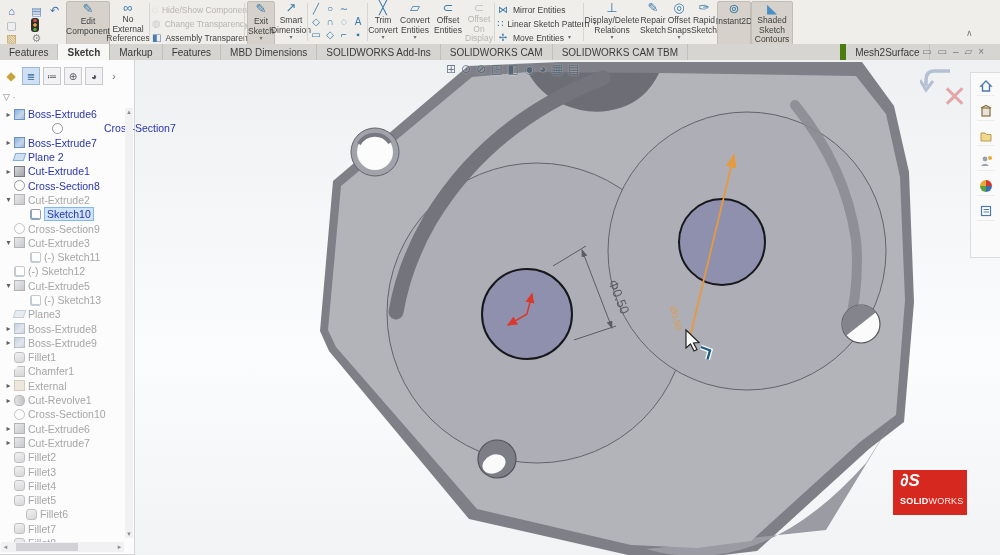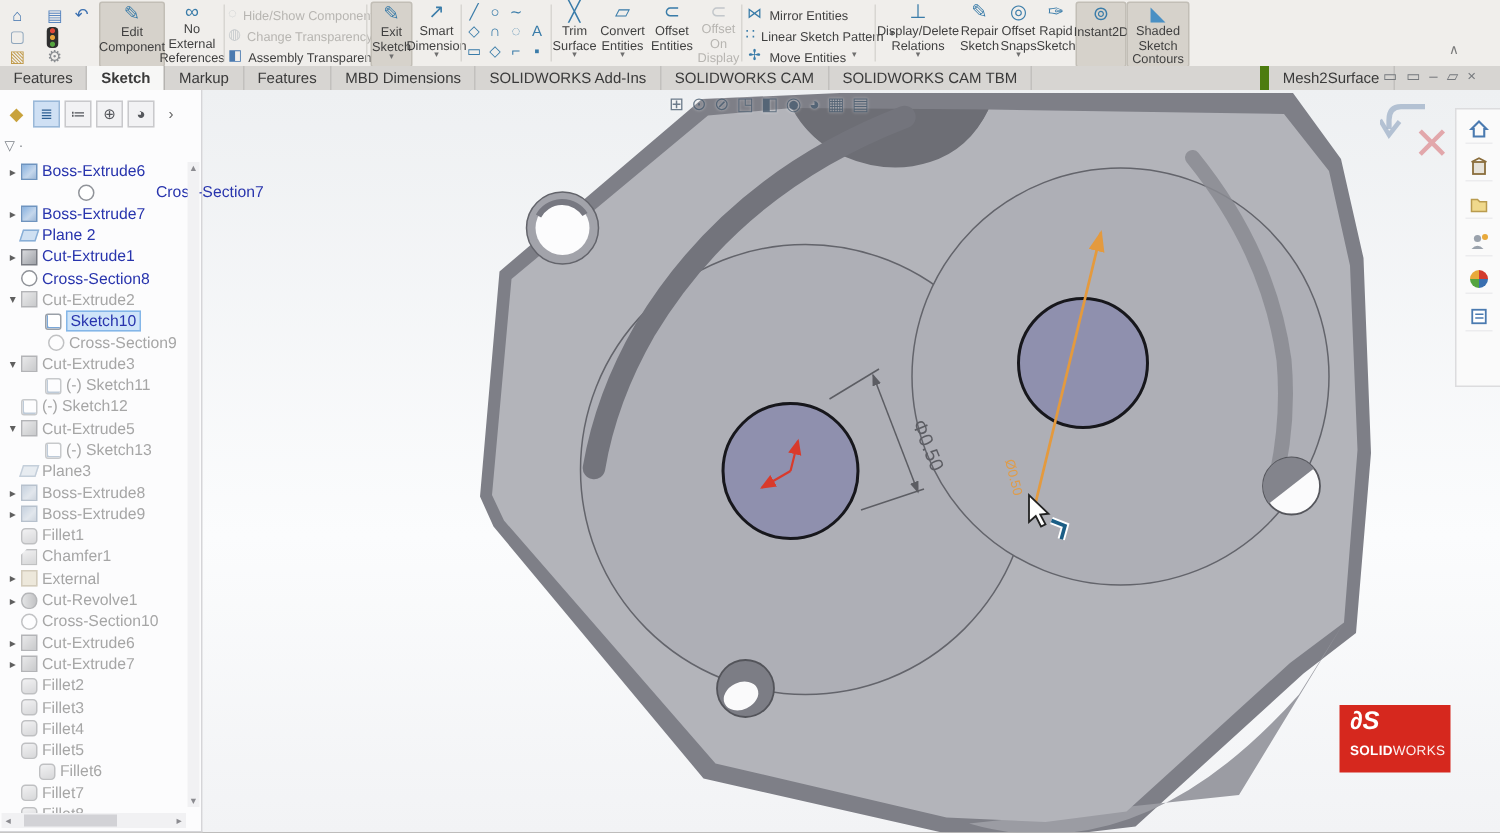--- a/index.html
+++ b/index.html
@@ -159,21 +159,21 @@
         <span>A</span>
         <span>▭</span>
         <span>◇</span>
         <span>⌐</span>
         <span>▪</span>
       </div>
     <div class="rsep" style="left:367px;"></div>
 
     <div class="rbtn" style="left:369px;width:28px;">
       <span class="ric">╳</span>
-      <span>Trim Surface</span>
+      <span>Trim Convert</span>
       <span class="caret">▾</span>
     </div>
     <div class="rbtn" style="left:399px;width:32px;">
       <span class="ric">▱</span>
       <span>Convert Entities</span>
       <span class="caret">▾</span>
     </div>
     <div class="rbtn" style="left:433px;width:30px;">
       <span class="ric">⊂</span>
       <span>Offset Entities</span>
@@ -430,21 +430,21 @@
         <div class="trow gray" style="padding-left: 3px;">
           <span class="tar">▾</span>
           <span class="tic ti-cut"></span>
           <span class="tlb">Cut-Extrude2</span>
         </div>
         <div class="trow blue" style="padding-left: 19px;">
           <span class="tar"></span>
           <span class="tic ti-sketch"></span>
           <span class="tlb sel">Sketch10</span>
         </div>
-        <div class="trow gray" style="padding-left: 21px;">
+        <div class="trow gray" style="padding-left: 3px;">
           <span class="tar"></span>
           <span class="tic ti-section"></span>
           <span class="tlb">Cross-Section9</span>
         </div>
         <div class="trow gray" style="padding-left: 3px;">
           <span class="tar">▾</span>
           <span class="tic ti-cut"></span>
           <span class="tlb">Cut-Extrude3</span>
         </div>
         <div class="trow gray" style="padding-left: 19px;">

